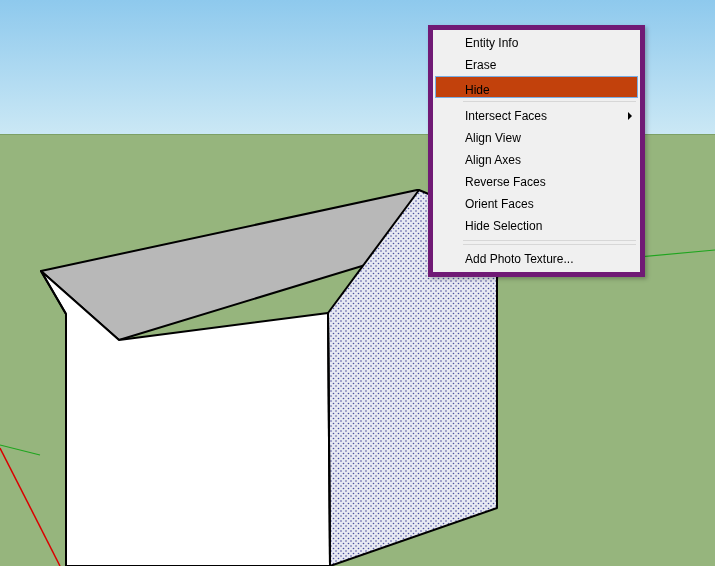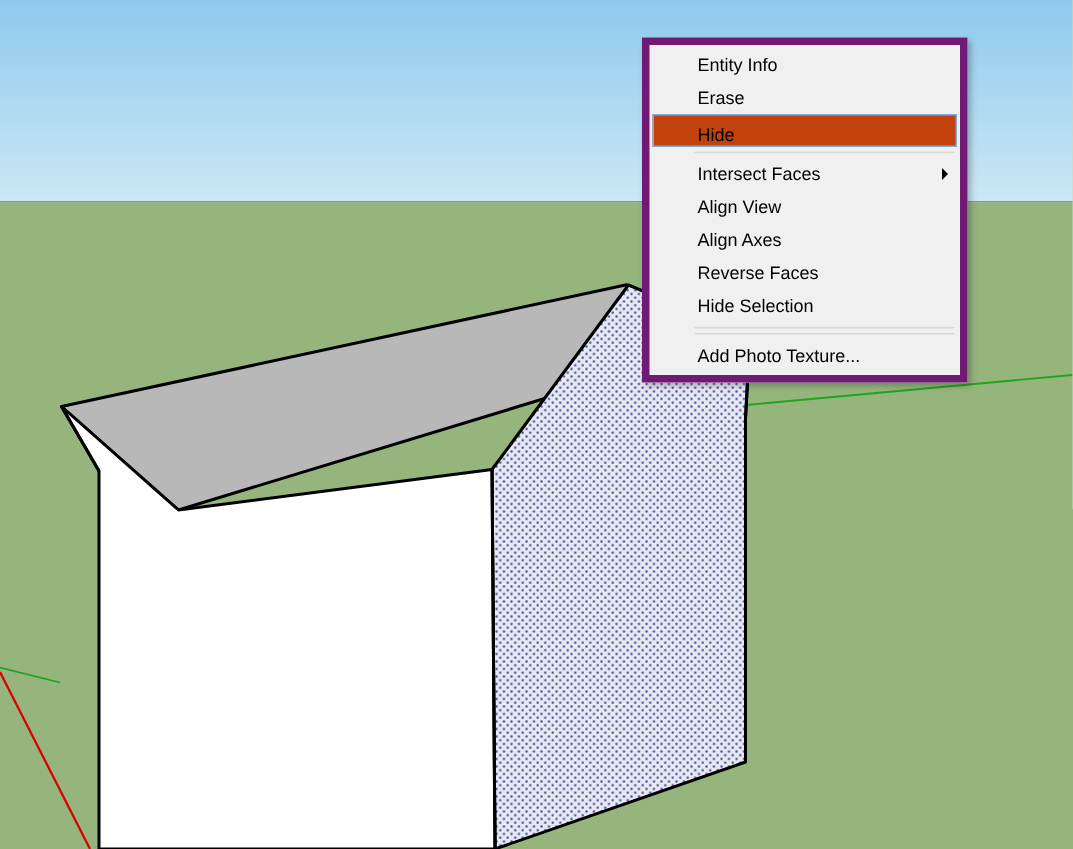--- a/index.html
+++ b/index.html
@@ -142,20 +142,23 @@
   <div class="menu-item">
     <span>Align View</span>
   </div>
   <div class="menu-item">
     <span>Align Axes</span>
   </div>
   <div class="menu-item">
     <span>Reverse Faces</span>
   </div>
   <div class="menu-item">
+    <span>Orient Faces</span>
+  </div>
+  <div class="menu-item">
     <span>Hide Selection</span>
   </div>
 
   <div class="menu-sep"></div>
 
 
   <div class="menu-sep"></div>
 
   <div class="menu-item">
     <span>Add Photo Texture...</span>

